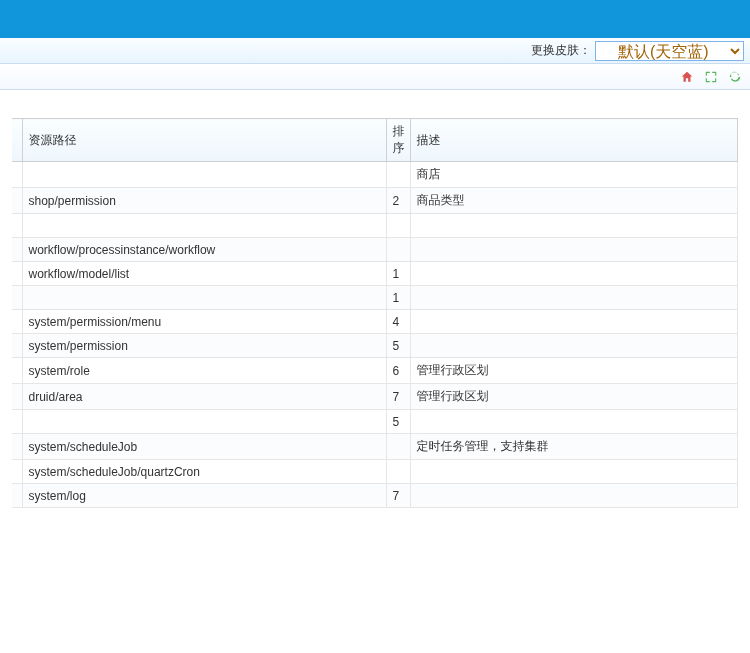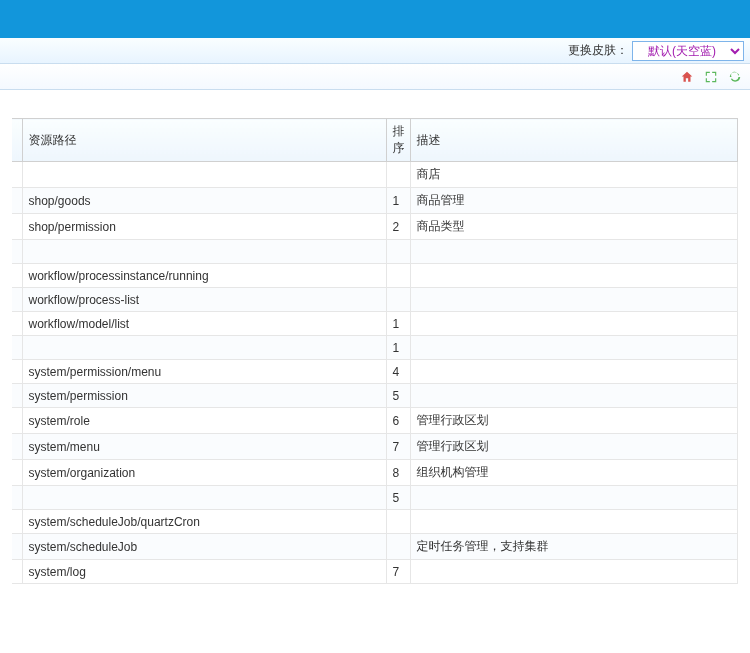--- a/index.html
+++ b/index.html
@@ -21,26 +21,26 @@
       display: flex;
       align-items: center;
       justify-content: flex-end;
       padding: 0 6px;
       gap: 4px;
     }
     .skin-bar-label {
       color: #333;
     }
     .skin-bar select {
-      font-size: 12px;
+      font-size: 16px;
       border: 1px solid #7eb4ea;
       height: 20px;
       background: #fff;
-      color: #a21caf;
-      padding: 0 11px;
+      color: #a16207;
+      padding: 0 18px;
     }
     .toolbar {
       height: 26px;
       background: linear-gradient(#ffffff, #f4f9ff);
       border-bottom: 1px solid #c9ddef;
       display: flex;
       align-items: center;
       justify-content: flex-end;
       padding: 0 6px;
       gap: 6px;
@@ -144,45 +144,33 @@
     </thead>
     <tbody id="tbody">
         <tr>
           <td class="col-lead"></td>
           <td></td>
           <td></td>
           <td>商店</td>
         </tr>
         <tr>
           <td class="col-lead"></td>
-          <td>shop/goods</td>
-          <td>1</td>
-          <td>商品管理</td>
-        </tr>
-        <tr>
-          <td class="col-lead"></td>
           <td>shop/permission</td>
           <td>2</td>
           <td>商品类型</td>
         </tr>
         <tr>
           <td class="col-lead"></td>
           <td></td>
           <td></td>
           <td></td>
         </tr>
         <tr>
           <td class="col-lead"></td>
-          <td>workflow/processinstance/running</td>
-          <td></td>
-          <td></td>
-        </tr>
-        <tr>
-          <td class="col-lead"></td>
-          <td>workflow/process-list</td>
+          <td>workflow/processinstance/workflow</td>
           <td></td>
           <td></td>
         </tr>
         <tr>
           <td class="col-lead"></td>
           <td>workflow/model/list</td>
           <td>1</td>
           <td></td>
         </tr>
         <tr>
@@ -204,47 +192,41 @@
           <td></td>
         </tr>
         <tr>
           <td class="col-lead"></td>
           <td>system/role</td>
           <td>6</td>
           <td>管理行政区划</td>
         </tr>
         <tr>
           <td class="col-lead"></td>
-          <td>system/menu</td>
+          <td>druid/area</td>
           <td>7</td>
           <td>管理行政区划</td>
         </tr>
         <tr>
           <td class="col-lead"></td>
-          <td>system/organization</td>
-          <td>8</td>
-          <td>组织机构管理</td>
-        </tr>
-        <tr>
-          <td class="col-lead"></td>
           <td></td>
           <td>5</td>
           <td></td>
         </tr>
         <tr>
           <td class="col-lead"></td>
+          <td>system/scheduleJob</td>
+          <td></td>
+          <td>定时任务管理，支持集群</td>
+        </tr>
+        <tr>
+          <td class="col-lead"></td>
           <td>system/scheduleJob/quartzCron</td>
           <td></td>
           <td></td>
-        </tr>
-        <tr>
-          <td class="col-lead"></td>
-          <td>system/scheduleJob</td>
-          <td></td>
-          <td>定时任务管理，支持集群</td>
         </tr>
         <tr>
           <td class="col-lead"></td>
           <td>system/log</td>
           <td>7</td>
           <td></td>
         </tr>
       </tbody>
   </table>
 </div>

